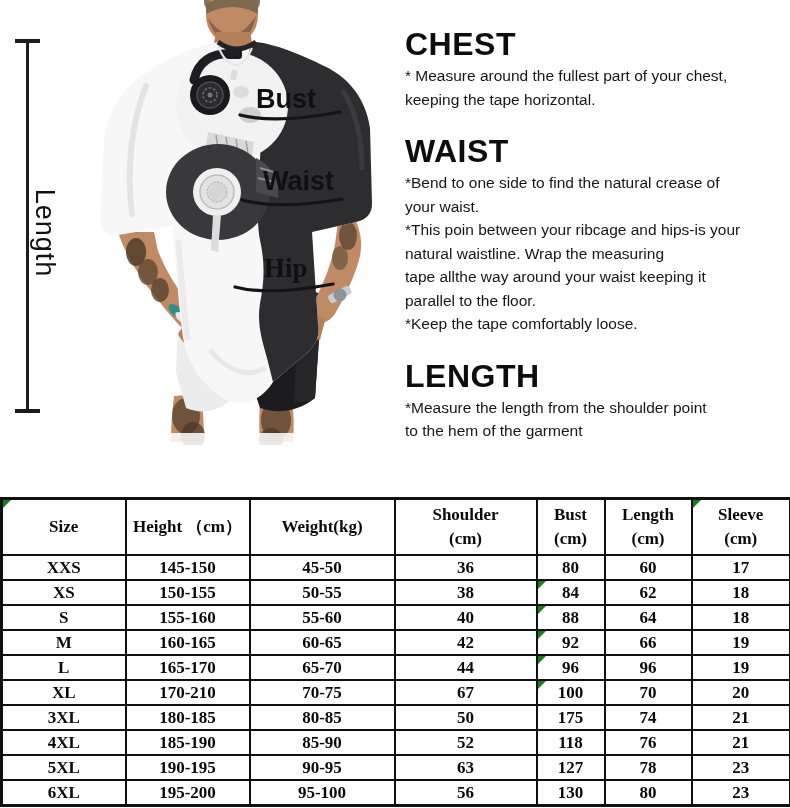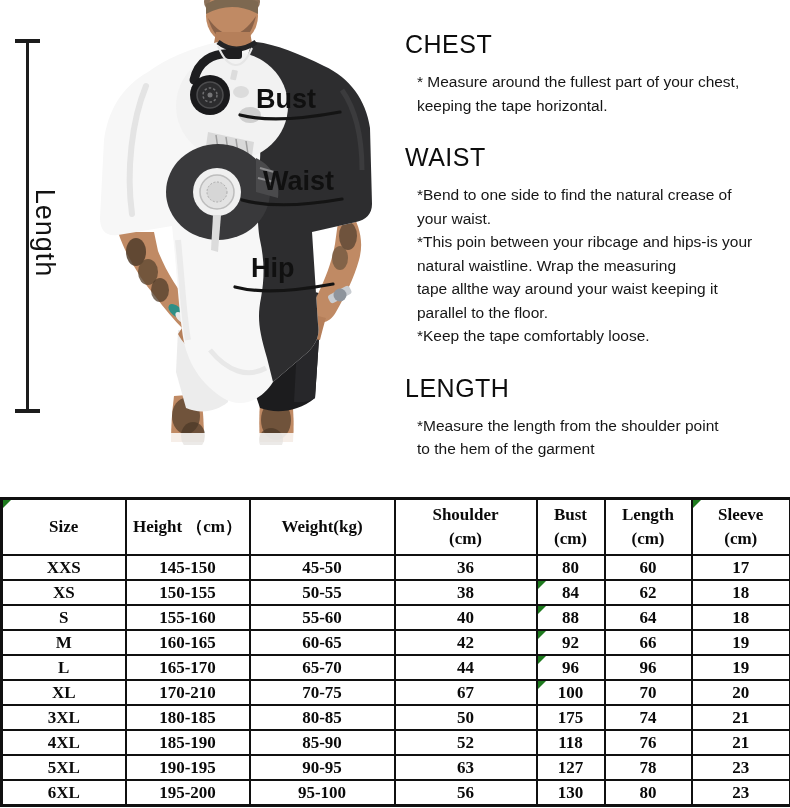--- a/index.html
+++ b/index.html
@@ -13,31 +13,31 @@
   .ruler-line{position:absolute;left:26px;top:41px;width:3px;height:371px;background:#1c1c1c;}
   .ruler-cap{position:absolute;left:15px;width:25px;height:4px;background:#1c1c1c;}
   #ruler-cap-top{top:39px;}
   #ruler-cap-bottom{top:409px;}
   #length-label{position:absolute;left:44px;top:233px;transform:translate(-50%,-50%) rotate(90deg);
        font-size:27px;letter-spacing:1px;color:#121212;white-space:nowrap;}
 
   .meas-label{position:absolute;font-size:27px;font-weight:600;color:#101010;white-space:nowrap;}
   #bust-label{left:256px;top:84px;}
   #waist-label{left:263px;top:166px;}
-  #hip-label{left:251px;top:253px;}
+  #hip-label{left:264px;top:253px;font-family:Liberation Serif, serif;}
   .swoosh{position:absolute;}
   #bust-curve{left:238px;top:109px;}
   #waist-curve{left:240px;top:195px;}
   #hip-curve{left:233px;top:280px;}
 
   
   #instructions{position:absolute;left:405px;top:30px;width:378px;}
   .sec + .sec{margin-top:26px;}
-  .sec-title{font-size:25px;line-height:28px;font-weight:400;letter-spacing:.5px;margin:0 0 6px;color:#0d0d0d;}
-  .sec-body{font-size:15.5px;line-height:23.5px;margin:12px;color:#161616;white-space:pre-line;}
+  .sec-title{font-size:32px;line-height:28px;font-weight:700;letter-spacing:.5px;margin:0 0 6px;color:#0d0d0d;}
+  .sec-body{font-size:15.5px;line-height:23.5px;margin:0;color:#161616;white-space:pre-line;}
 
   
   #table-area{position:absolute;left:0px;top:497px;width:790px;}
   table{border-collapse:collapse;width:789px;table-layout:fixed;
         font-family:"Liberation Serif","DejaVu Serif",serif;}
   table{border:3px solid #101010;}
   th,td{border:2px solid #101010;text-align:center;vertical-align:middle;position:relative;
         font-weight:bold;color:#0a0a0a;overflow:hidden;}
   th{font-size:17px;line-height:24px;padding:3px 1px;height:48px;font-weight:bold;}
   td{font-size:17px;height:23px;padding:0;line-height:21px;}

